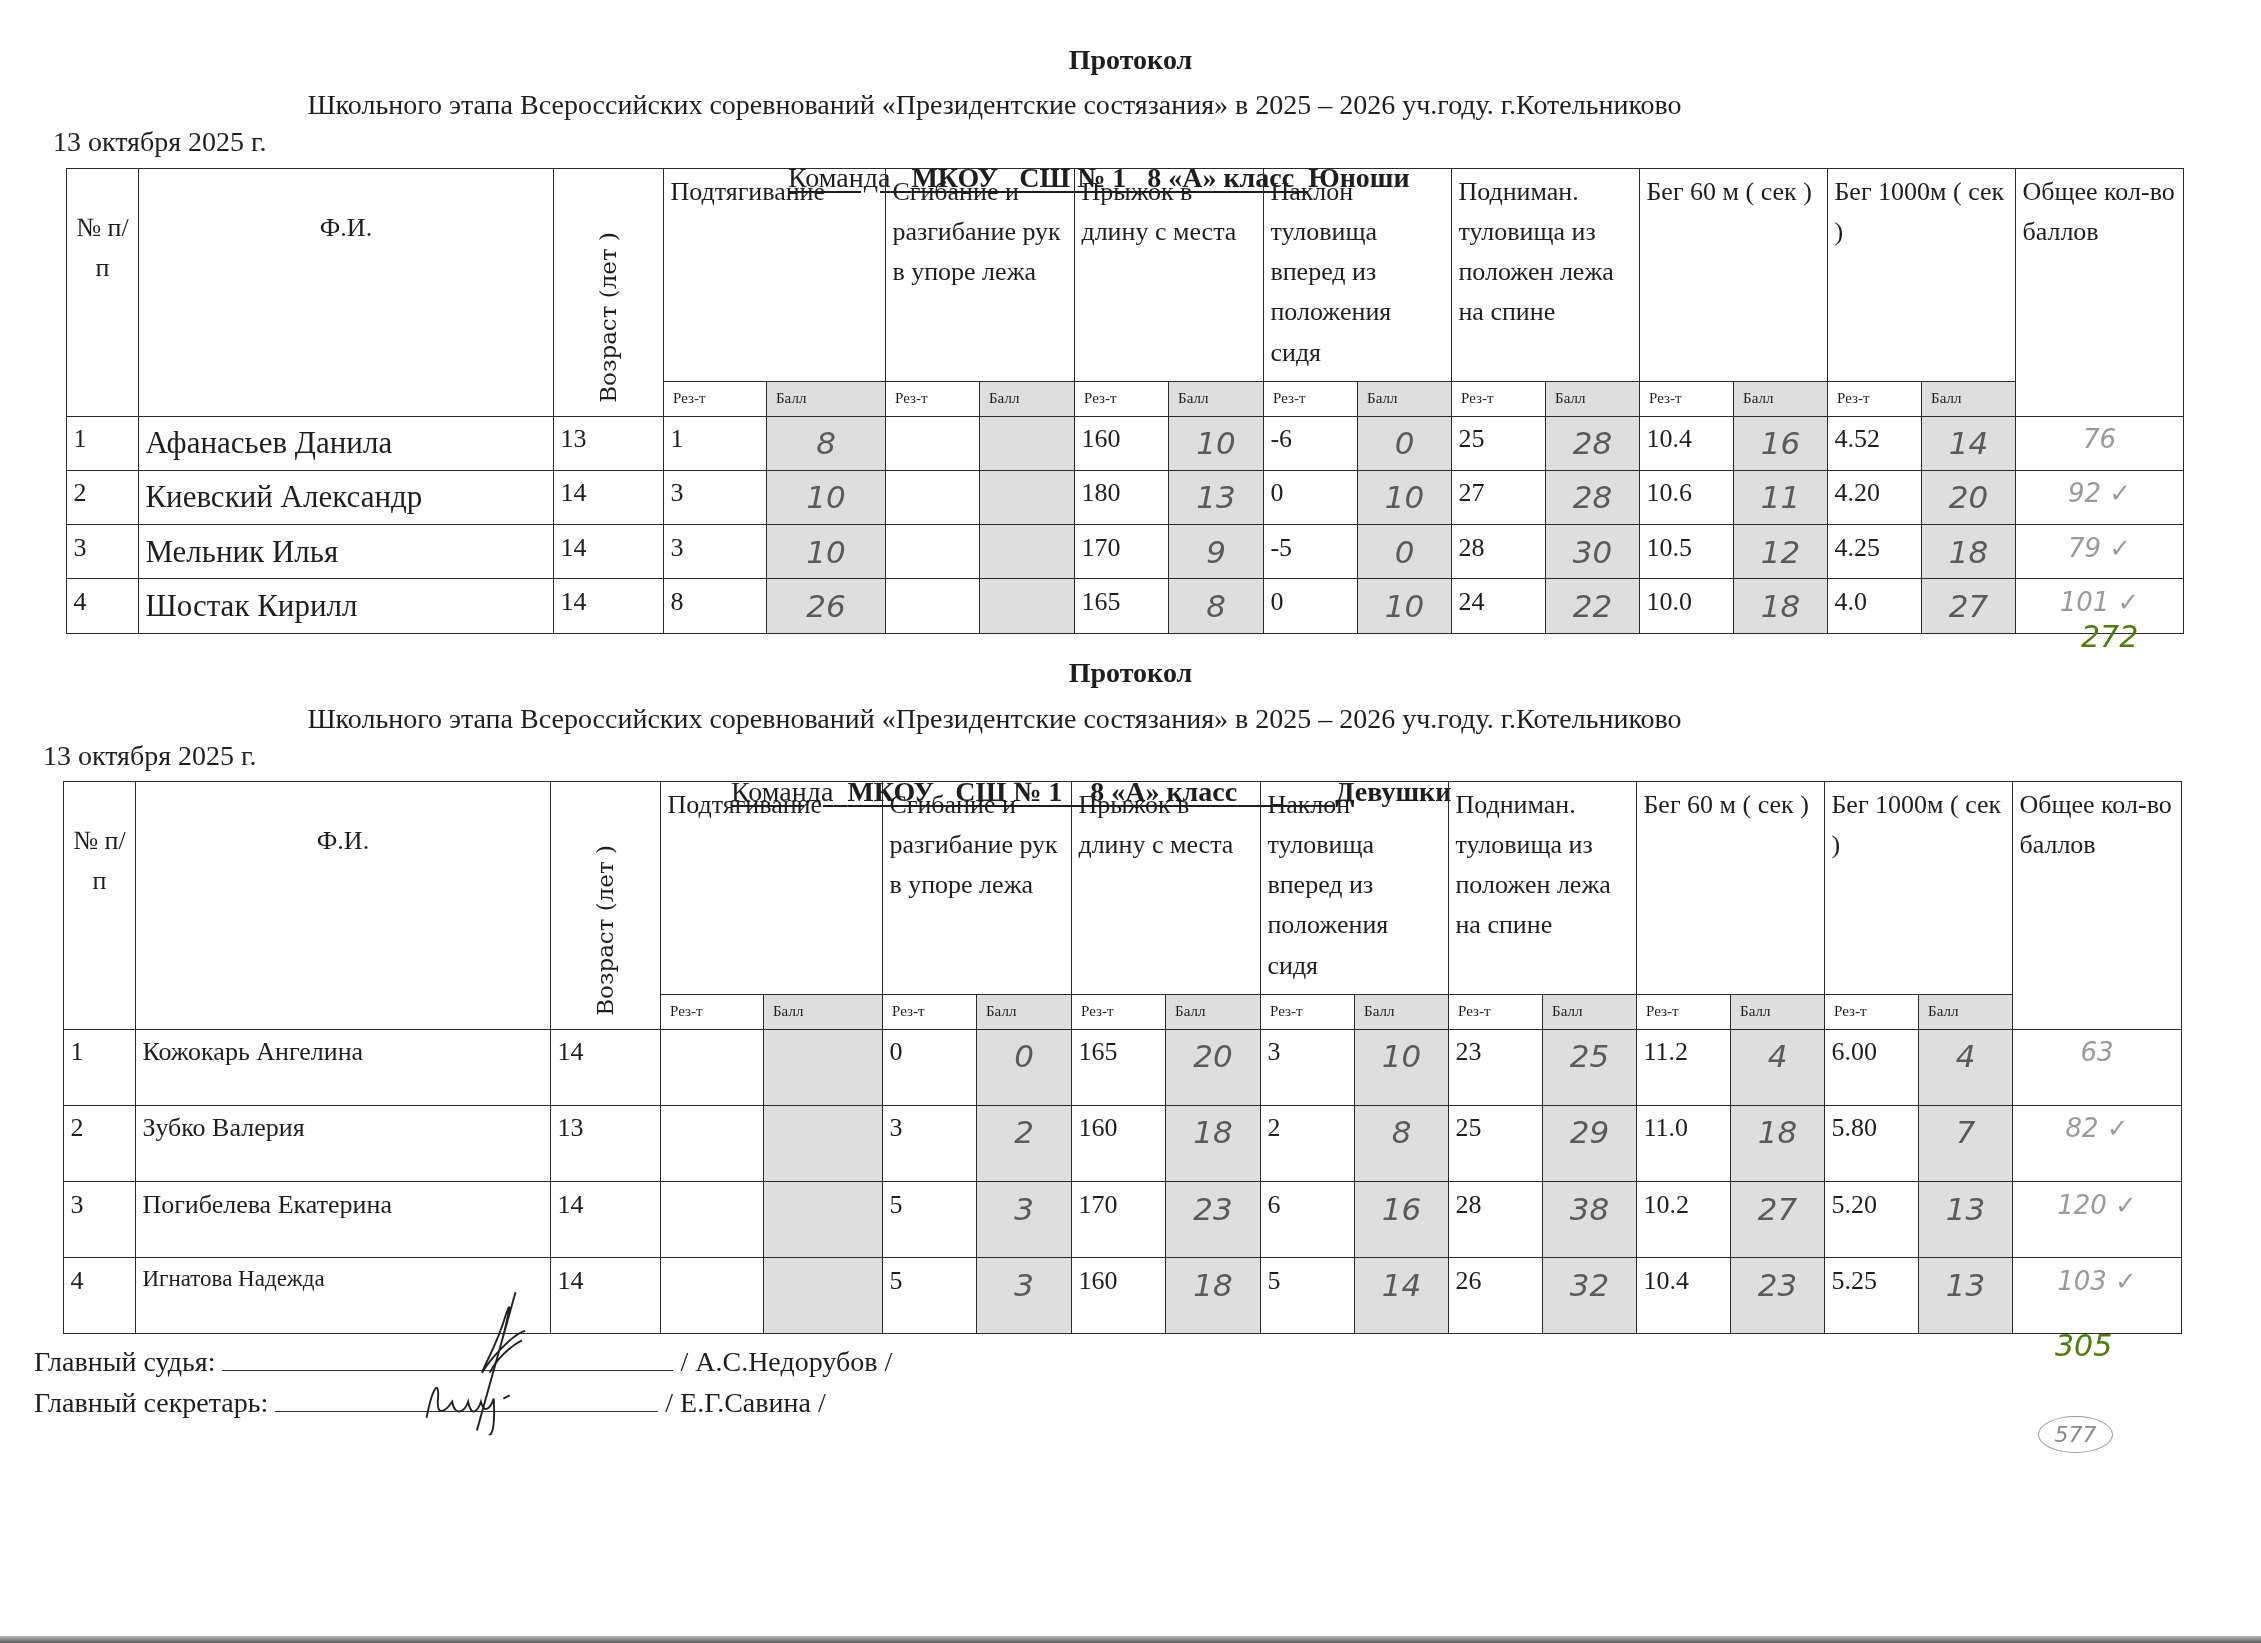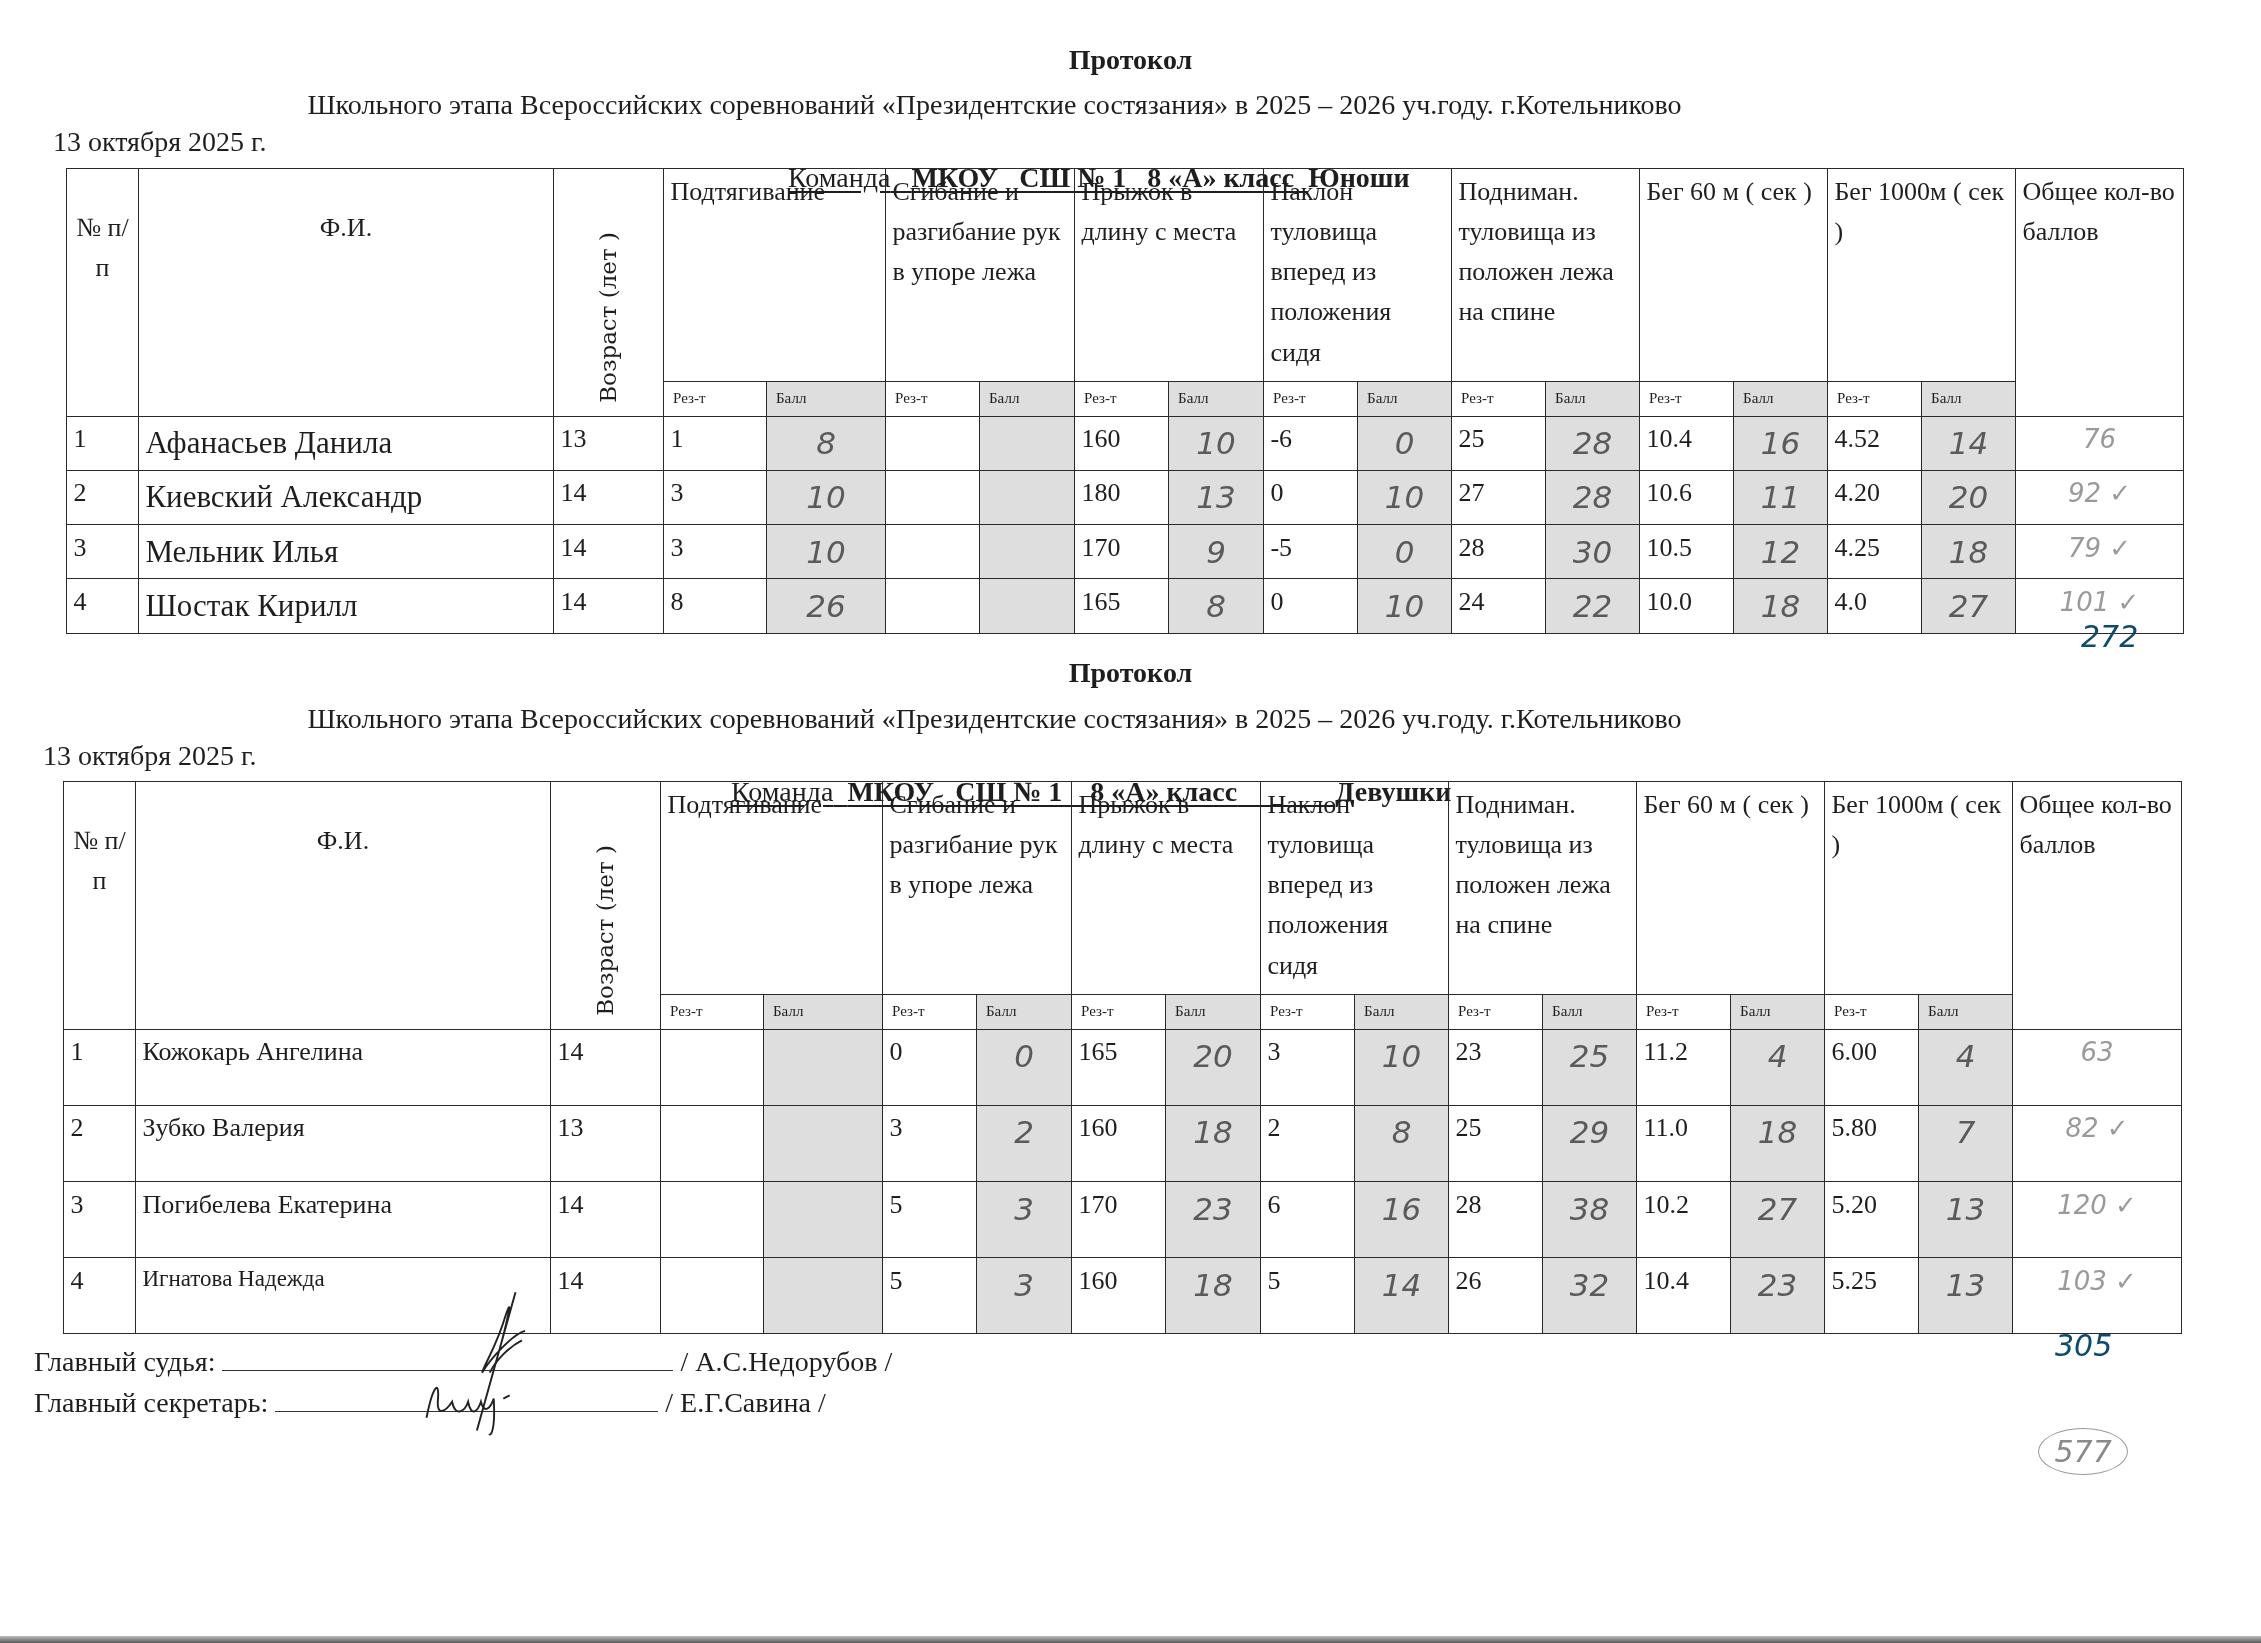--- a/index.html
+++ b/index.html
@@ -53,25 +53,25 @@
     color: #9a9a9a; font-size: 26px; text-align: center !important;
   }
   .name-big { font-size: 31px; }
   .name-small { font-size: 26px; }
   .name-xs { font-size: 23px; }
 
   .boys td.row { height: 43px; }
   .girls td.row { height: 70px; }
 
   .sum-note {
-    font-family: "DejaVu Sans", sans-serif; font-style: italic; color: #0c4a6e; font-size: 30px;
+    font-family: "DejaVu Sans", sans-serif; font-style: italic; color: #4d7c0f; font-size: 30px;
   }
   .grand {
-    font-family: "DejaVu Sans", sans-serif; font-style: italic; color: #8a8a8a; font-size: 30px;
-    border: 1.9px solid #9a9a9a; border-radius: 50%; padding: 5.2px 15.5px; margin-top: 12px;
+    font-family: "DejaVu Sans", sans-serif; font-style: italic; color: #8a8a8a; font-size: 22px;
+    border: 1.9px solid #9a9a9a; border-radius: 50%; padding: 5.2px 15.5px;
   }
   .sig-line { font-size: 28px; white-space: pre; }
   .sig-blank { display: inline-block; border-bottom: 1.9px solid #333; vertical-align: baseline; }
   .scribble { position: absolute; }
   .bottom-bar {
     left: 0; bottom: 0; width: 2261px; height: 7.7px;
     background: linear-gradient(#bdbdbd, #4a4a4a);
   }
 </style>
 </head>

